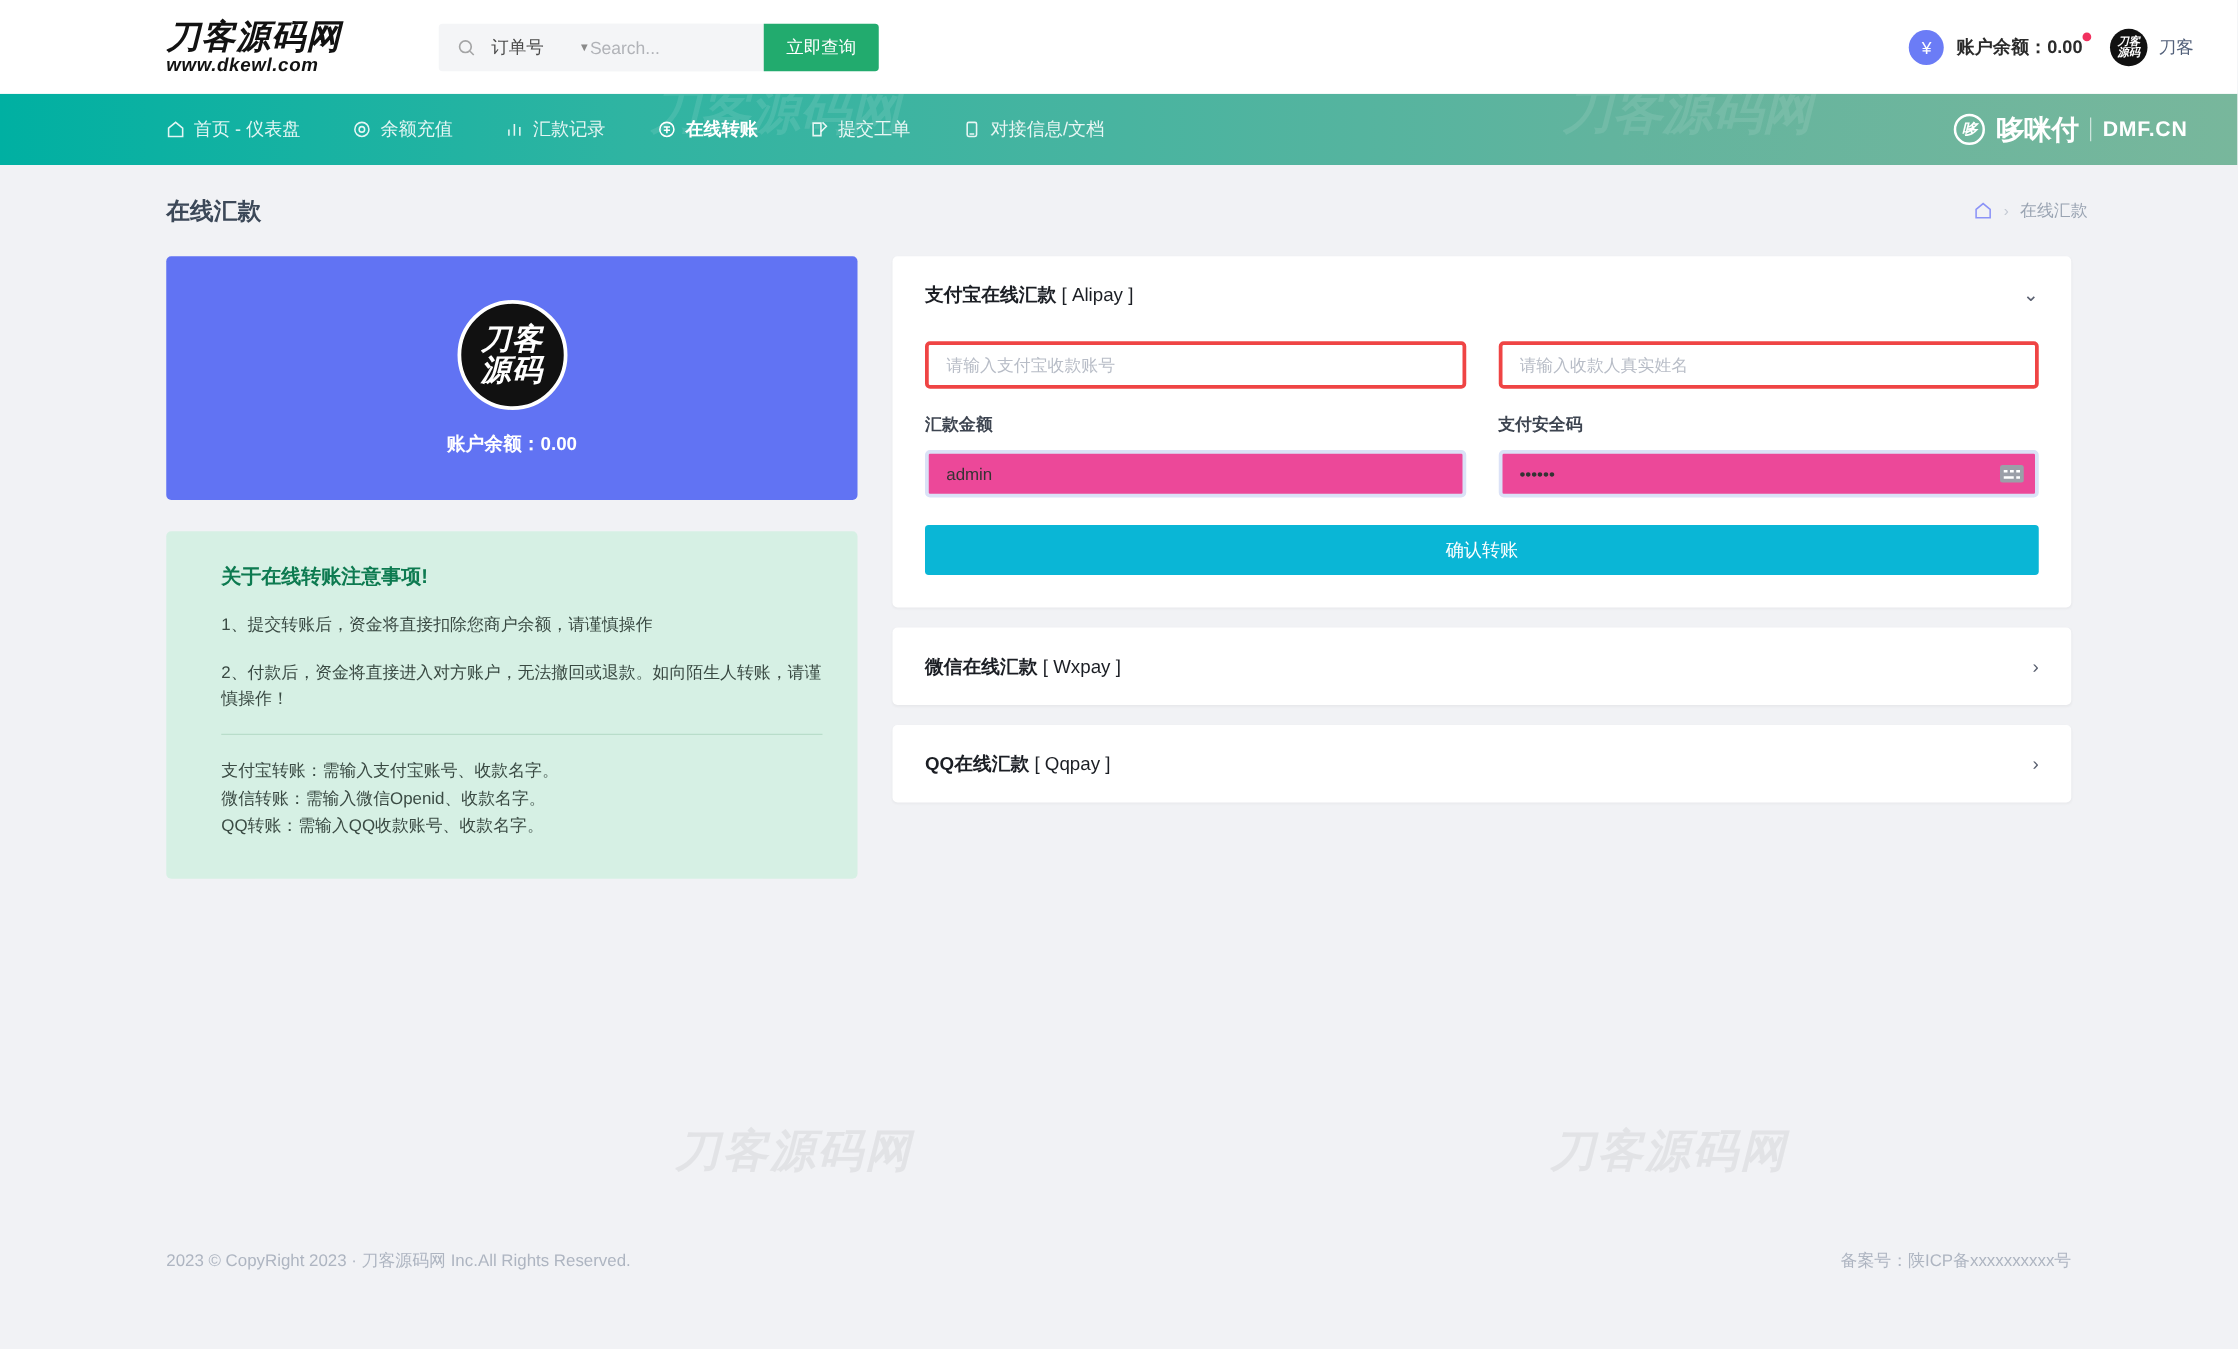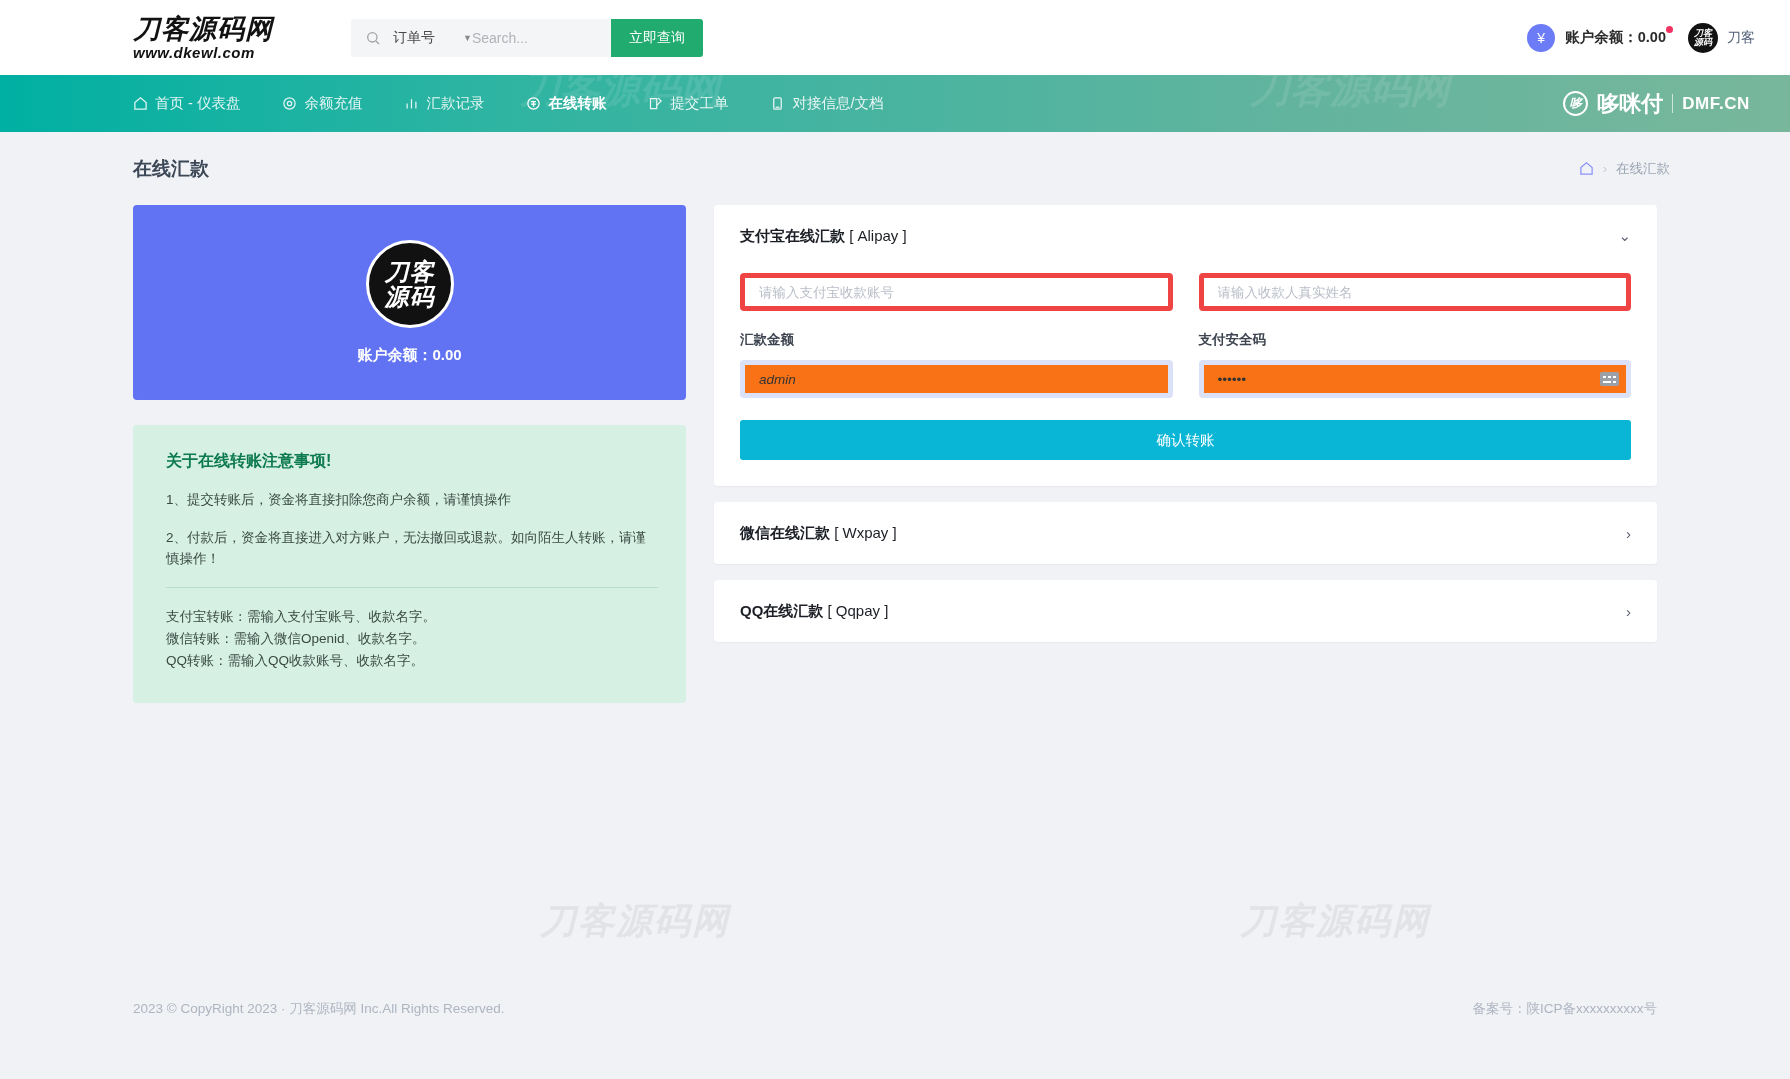--- a/index.html
+++ b/index.html
@@ -140,21 +140,21 @@
     background: #111; color: #fff; display: flex; flex-direction: column;
     align-items: center; justify-content: center; line-height: 1.05;
     border: 3px solid #fff;
   }
   .balcard-logo span { font-size: 24px; font-weight: 900; font-style: italic; letter-spacing: 1px; }
   .balcard-text { color: #fff; font-size: 15px; font-weight: 700; }
 
   
   .notice {
     margin-top: 25px; background: #d6f0e4; border-radius: 4px;
-    padding: 26px 28px 30px 33px;
+    padding: 26px 28px 30px 44px;
   }
   .notice h3 { font-size: 16px; color: #0d7a50; margin-bottom: 18px; font-weight: 700; }
   .notice p { font-size: 13.5px; color: #3a4a43; line-height: 1.55; margin-bottom: 17px; }
   .notice hr { border: none; border-top: 1px solid #b9ddca; margin: 6px 0 18px 0; }
   .notice .sub { font-size: 13.5px; color: #3a4a43; line-height: 1.65; }
 
   
   .panel {
     background: #fff; border-radius: 4px; margin-bottom: 16px;
     box-shadow: 0 1px 2px rgba(0,0,0,.04);
@@ -167,26 +167,26 @@
   .panel-title em { font-style: normal; font-weight: 400; }
   .chev { margin-left: auto; color: #5a6070; font-size: 15px; }
   .panel-body { padding: 6px 26px 26px 26px; }
   .grid2 { display: grid; grid-template-columns: 1fr 1fr; gap: 0 26px; }
   .field { margin-bottom: 20px; }
   .field label {
     display: block; font-size: 13.5px; color: #3d4450;
     margin-bottom: 11px; font-weight: 600;
   }
   .inp {
-    width: 100%; height: 38px; border: 5px solid #ef4444;
+    width: 100%; height: 38px; border: 3px solid #ef4444;
     border-radius: 4px; padding: 0 14px; font-size: 13.5px;
     color: #333; font-family: inherit; outline: none; background: #fff;
   }
   .inp::placeholder { color: #b8bdc7; }
-  .inp.filled { background: #f97316; border-color: #dbe2f7; font-style: italic; }
+  .inp.filled { background: #ec4899; border-color: #dbe2f7; }
   .pwwrap { position: relative; }
   .kbd-icon {
     position: absolute; right: 12px; top: 50%; transform: translateY(-50%);
     width: 19px; height: 14px; background: #9b9fa8; border-radius: 2px;
     display: flex; align-items: center; justify-content: center;
   }
   .kbd-icon i {
     display: block; width: 13px; height: 7px;
     background:
       linear-gradient(#fff,#fff) 0 0/3px 2px no-repeat,

